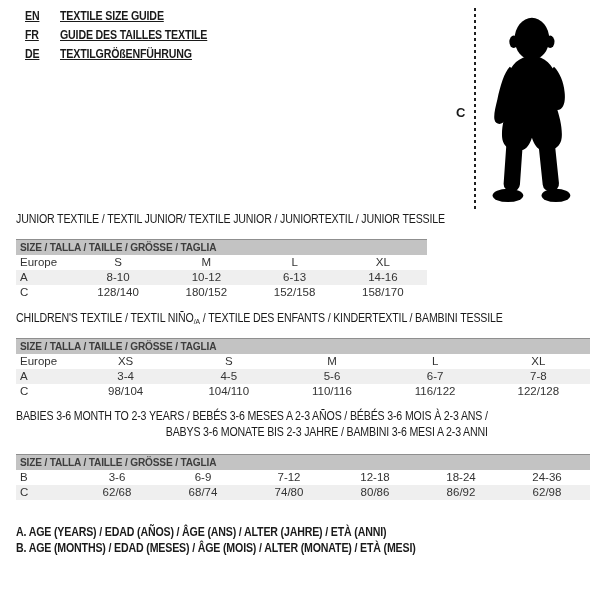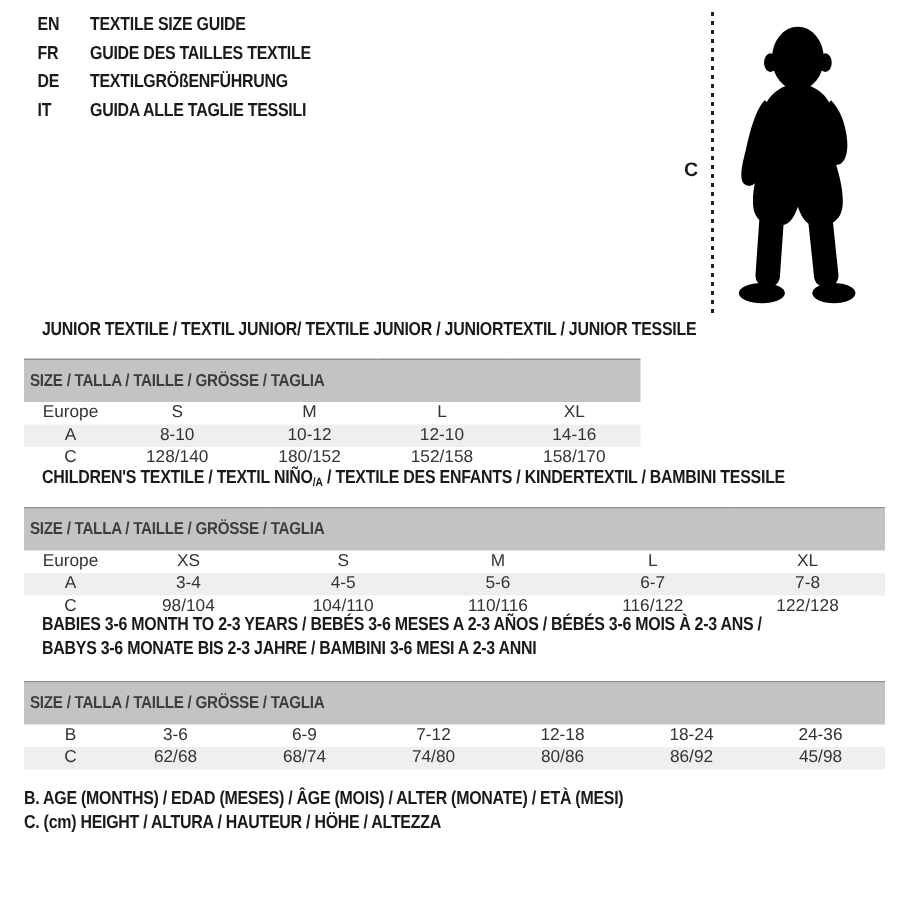--- a/index.html
+++ b/index.html
@@ -13,80 +13,76 @@
   }
   .cond {
     display:inline-block;
     transform:scaleX(0.85);
     transform-origin:0 50%;
     letter-spacing:-0.2px;
     white-space:nowrap;
   }
   
   .lang-block { position:absolute; left:25px; top:7px; }
-  .lang-row { display:flex; line-height:19px; }
+  .lang-row { display:flex; line-height:19px;text-decoration:underline; }
   .lang-code { width:35px; font-weight:700; font-size:12.5px; }
   .lang-title { font-weight:700; font-size:12.5px; }
   
   .figure { position:absolute; left:448px; top:6px; width:150px; height:208px; }
   .dash-line {
     position:absolute; left:26px; top:2px; width:2px; height:201px;
     background:repeating-linear-gradient(to bottom, #1f1f1f 0 3px, transparent 3px 6px);
   }
   .c-label { position:absolute; left:8px; top:99px; font-weight:700; font-size:13px; }
   .baby-svg { position:absolute; left:34px; top:2px; }
   
-  .tbl-title { position:absolute; left:28px; font-weight:700; font-size:12.5px; line-height:15.5px; }
+  .tbl-title { position:absolute; left:16px; font-weight:400; font-size:12.5px; line-height:15.5px;text-align:right; }
   .t1-title { top:212px; }
   .t2-title { top:311px; }
   .t3-title { top:409px; }
   .subscript { font-size:8px; position:relative; top:2px; letter-spacing:0; }
   
   table.size-table {
     position:absolute; left:16px;
     border-collapse:collapse; table-layout:fixed;
   }
   .t1 { top:239px; width:411px; }
   .t2 { top:338px; width:574px; }
   .t3 { top:454px; width:574px; }
   table.size-table th {
     background:#c3c3c3;
     border-top:1px solid #8f8f8f;
-    height:28px; text-align:left; padding:0 0 0 4px;
+    height:15px; text-align:left; padding:0 0 0 4px;
     font-weight:700; font-size:11.5px; color:#3d3d3d;
   }
   table.size-table td {
     height:15px; font-size:11.5px; font-weight:400; color:#333333;
     text-align:center; padding:0; vertical-align:middle;
   }
-  table.size-table td:first-child { text-align:center; padding-left:4px; }
+  table.size-table td:first-child { text-align:left; padding-left:4px; }
   table.size-table tbody tr:nth-child(even) td { background:#efefef; }
   
   .legend { position:absolute; left:16px; top:525px; }
   .legend-line { font-weight:700; font-size:12.5px; line-height:15.5px; }
 </style>
 </head>
 <body>
 
 <div class="lang-block">
   <div class="lang-row">
     <span class="lang-code cond">EN</span>
     <span class="lang-title cond">TEXTILE SIZE GUIDE</span>
   </div>
   <div class="lang-row">
     <span class="lang-code cond">FR</span>
     <span class="lang-title cond">GUIDE DES TAILLES TEXTILE</span>
   </div>
   <div class="lang-row">
     <span class="lang-code cond">DE</span>
     <span class="lang-title cond">TEXTILGRÖßENFÜHRUNG</span>
-  </div>
-  <div class="lang-row">
-    <span class="lang-code cond">IT</span>
-    <span class="lang-title cond">GUIDA ALLE TAGLIE TESSILI</span>
   </div>
 </div>
 
 <div class="figure">
   <div class="dash-line"></div>
   <div class="c-label">C</div>
   <svg class="baby-svg" width="96" height="202" viewBox="0 0 100 200" fill="#000000" xmlns="http://www.w3.org/2000/svg">
     <ellipse cx="52" cy="27" rx="18" ry="22"></ellipse>
     <ellipse cx="33" cy="30" rx="4.5" ry="6.5"></ellipse>
     <ellipse cx="71" cy="30" rx="4.5" ry="6.5"></ellipse>
@@ -124,21 +120,21 @@
         <td>Europe</td>
         <td>S</td>
         <td>M</td>
         <td>L</td>
         <td>XL</td>
       </tr>
       <tr>
         <td>A</td>
         <td>8-10</td>
         <td>10-12</td>
-        <td>12-10</td>
+        <td>6-13</td>
         <td>14-16</td>
       </tr>
       <tr>
         <td>C</td>
         <td>128/140</td>
         <td>180/152</td>
         <td>152/158</td>
         <td>158/170</td>
       </tr>
     </tbody>
@@ -222,21 +218,21 @@
         <td>18-24</td>
         <td>24-36</td>
       </tr>
       <tr>
         <td>C</td>
         <td>62/68</td>
         <td>68/74</td>
         <td>74/80</td>
         <td>80/86</td>
         <td>86/92</td>
-        <td>45/98</td>
+        <td>62/98</td>
       </tr>
     </tbody>
 </table>
 
 <div class="legend">
+  <div class="legend-line"><span class="cond">A. AGE (YEARS) / EDAD (AÑOS) / ÂGE (ANS) / ALTER (JAHRE) / ETÀ (ANNI)</span></div>
   <div class="legend-line"><span class="cond">B. AGE (MONTHS) / EDAD (MESES) / ÂGE (MOIS) / ALTER (MONATE) / ETÀ (MESI)</span></div>
-  <div class="legend-line"><span class="cond">C. (cm) HEIGHT / ALTURA / HAUTEUR / HÖHE / ALTEZZA</span></div>
 </div>
 
 </body></html>

